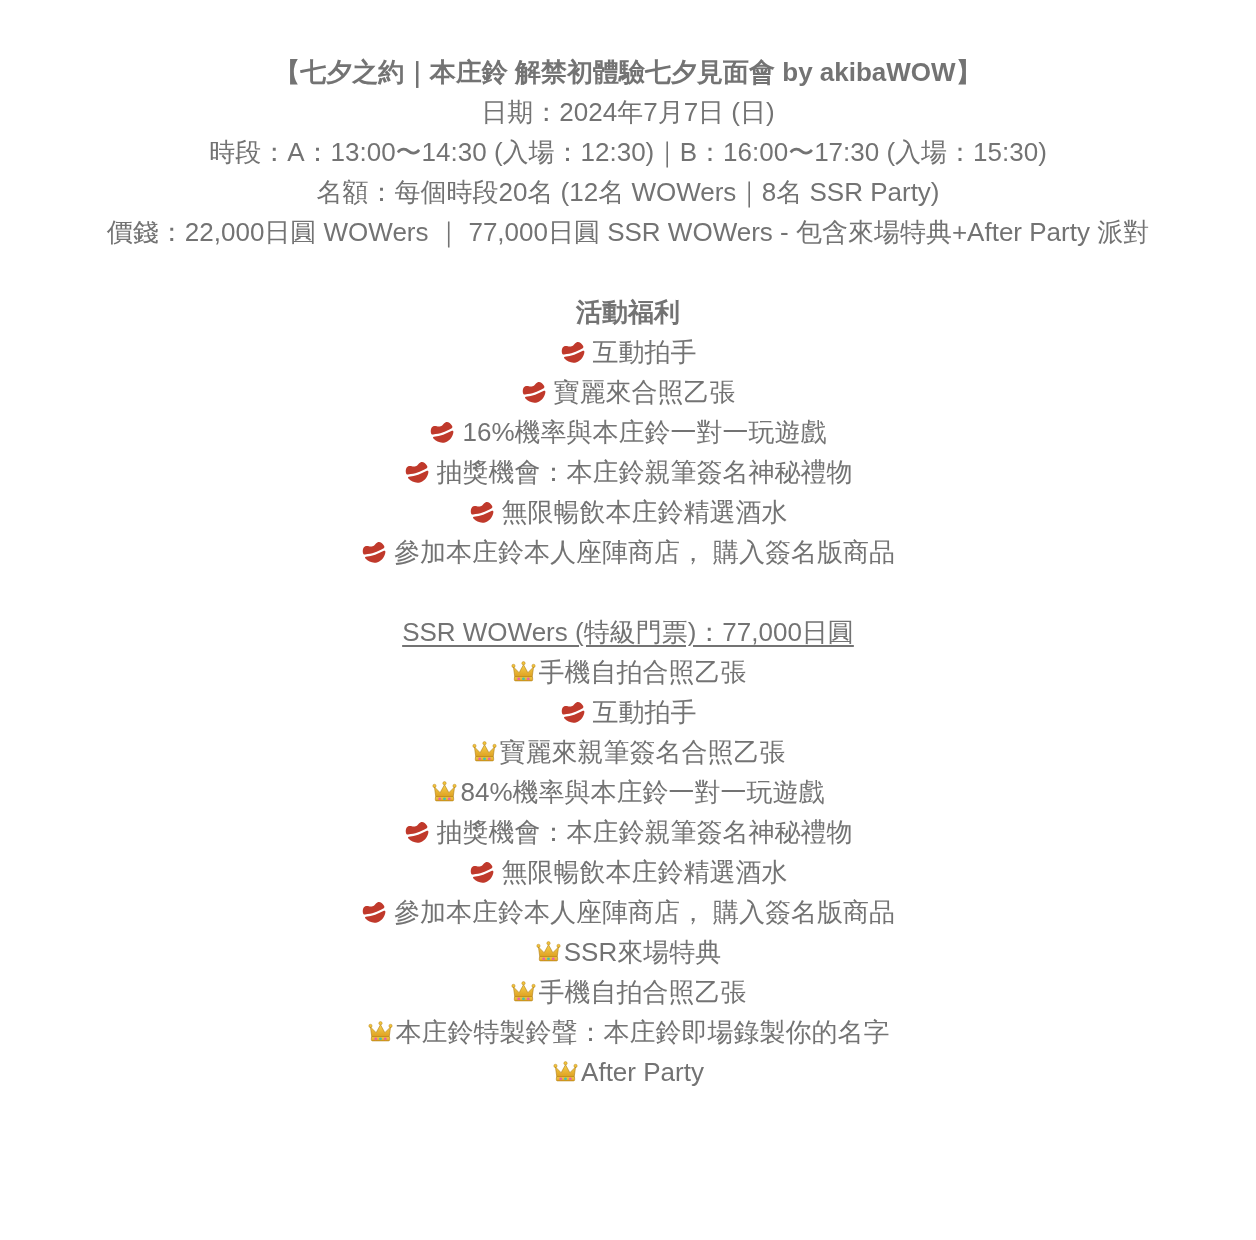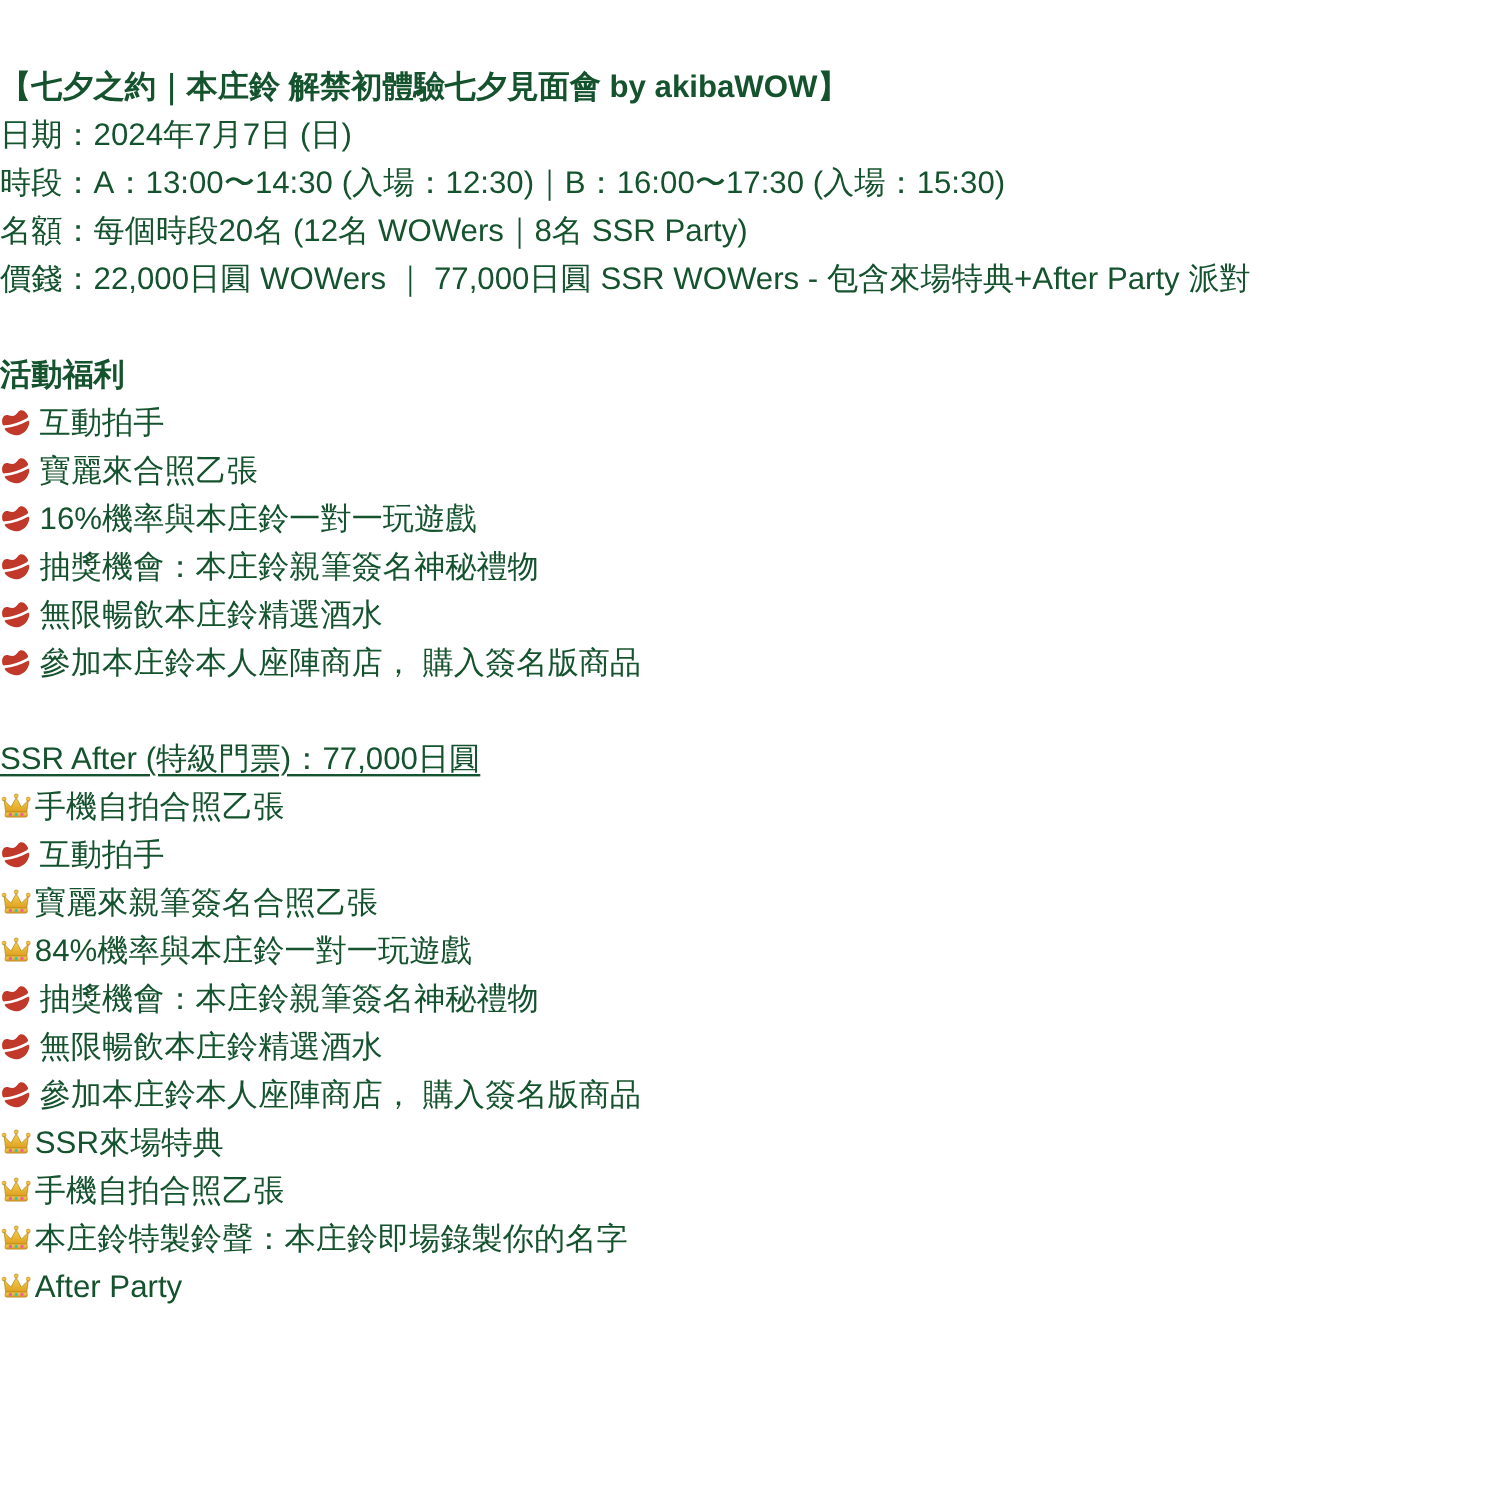--- a/index.html
+++ b/index.html
@@ -1,22 +1,22 @@
 <!DOCTYPE html>
 <html><head>
 <meta charset="utf-8">
 <style>
   html, body { margin: 0; padding: 0; background: #ffffff; }
   .page {
     width: 1256px;
     height: 1240px;
     box-sizing: border-box;
     padding-top: 52px;
-    text-align: left;
-    color: #14532d;
+    text-align: center;
+    color: #737373;
     font-family: "Liberation Sans", "DejaVu Sans", sans-serif;
     font-size: 26px;
     line-height: 40px;
     overflow: hidden;
   }
   .line { height: 40px; white-space: nowrap; }
   .title { font-weight: bold; }
   .section-heading { font-weight: bold; }
   .tier-heading {
     text-decoration: underline;
@@ -99,21 +99,21 @@
   </div>
   <div class="line item">
     <span class="icon kiss"><svg class="emoji" viewBox="0 0 36 36">
           <use href="#sym-kiss"></use>
         </svg></span><span>參加本庄鈴本人座陣商店， 購入簽名版商品</span>
   </div>
 
   <div class="spacer"></div>
 
   <div class="line">
-    <span class="tier-heading">SSR After (特級門票)：77,000日圓</span>
+    <span class="tier-heading">SSR WOWers (特級門票)：77,000日圓</span>
   </div>
   <div class="line item">
     <span class="icon crown"><svg class="emoji" viewBox="0 0 36 36">
           <use href="#sym-crown"></use>
         </svg></span><span>手機自拍合照乙張</span>
   </div>
   <div class="line item">
     <span class="icon kiss"><svg class="emoji" viewBox="0 0 36 36">
           <use href="#sym-kiss"></use>
         </svg></span><span>互動拍手</span>

